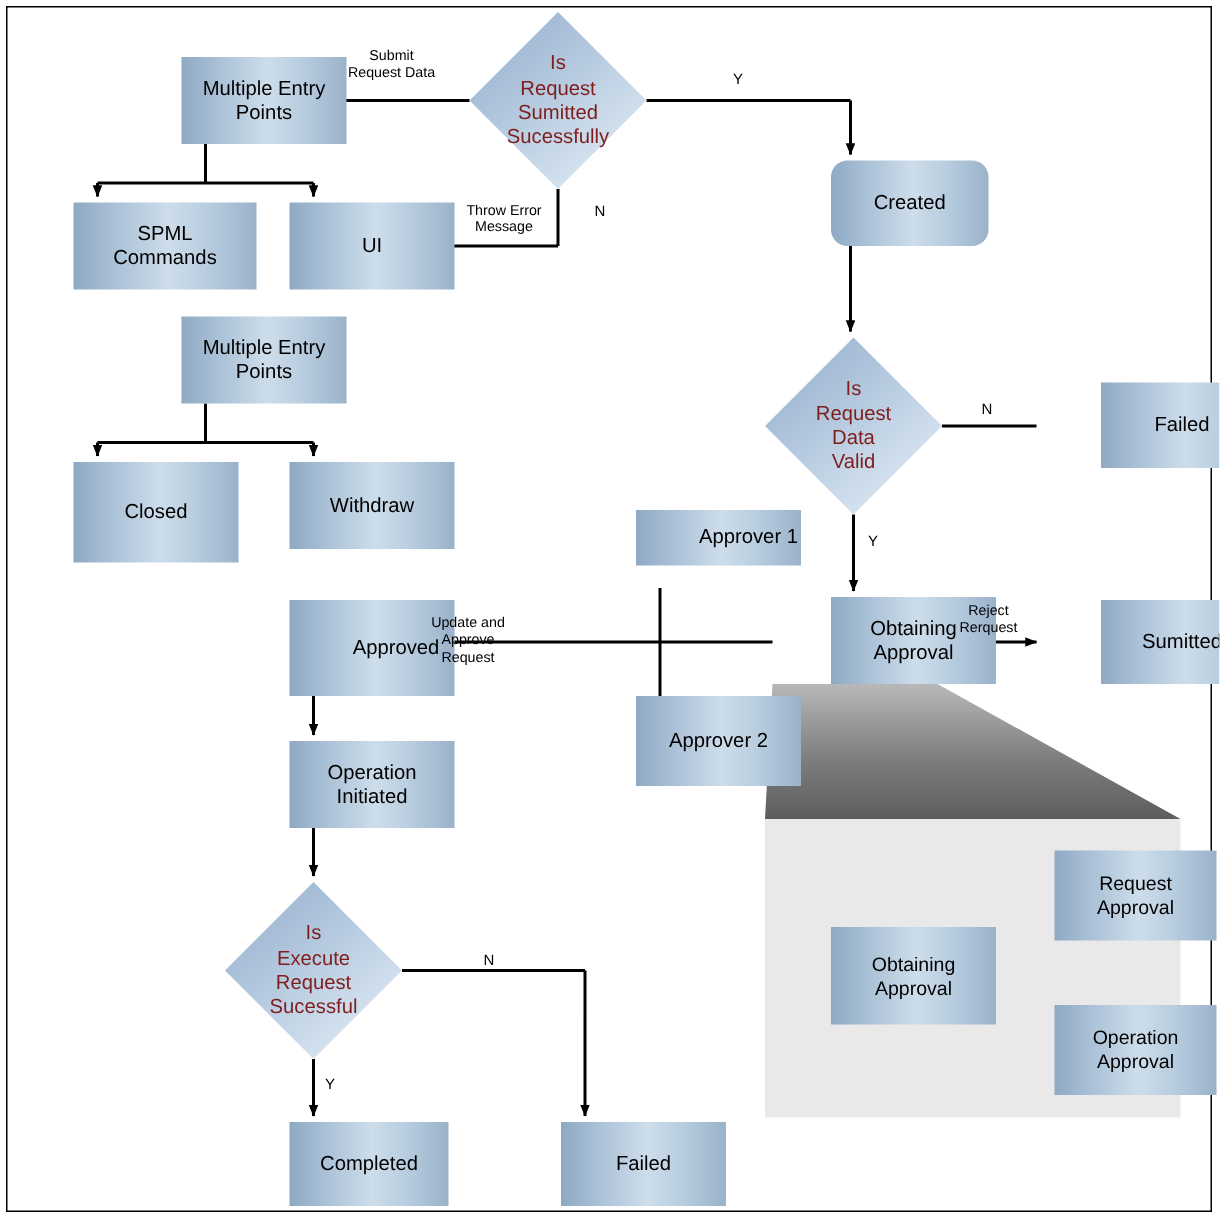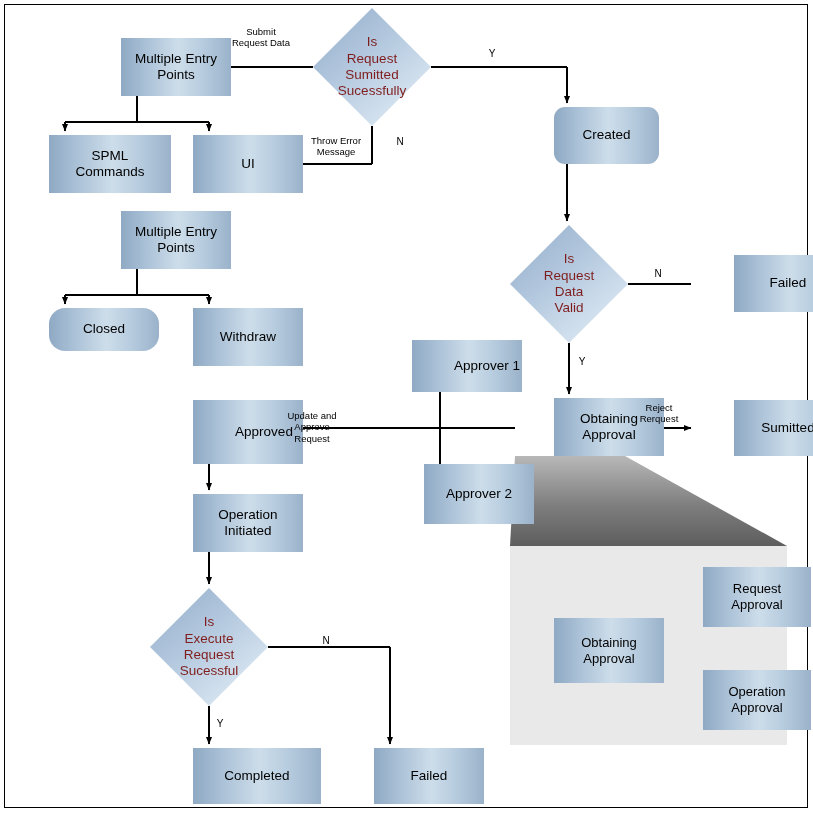--- a/index.html
+++ b/index.html
@@ -195,40 +195,40 @@
           <polygon points="59,0 118,59 59,118 0,59" fill="url(#dg3)"></polygon>
         </svg>
         <div class="diamond-label">Is
 Request
 Sumitted
 Sucessfully</div>
       </div>
       <div class="node" style="left: 515px; top: 107px; width: 105px; height: 57px; border-radius: 11px;">Created</div>
       <div class="node" style="left: 82px; top: 211px; width: 110px; height: 58px;">Multiple Entry
 Points</div>
-      <div class="node" style="left: 10px; top: 308px; width: 110px; height: 43px; border-radius: 16px;">Closed</div>
+      <div class="node" style="left: 10px; top: 308px; width: 110px; height: 67px;">Closed</div>
       <div class="node" style="left: 154px; top: 308px; width: 110px; height: 58px;">Withdraw</div>
       <div class="diamond-wrap" style="left: 510px; top: 225px; width: 118px; height: 118px;">
         <svg width="118" height="118">
           <defs>
             <linearGradient id="dg8" x1="0" y1="0" x2="0.85" y2="1">
               <stop offset="0%" stop-color="#93accb"></stop>
               <stop offset="45%" stop-color="#b3c8de"></stop>
               <stop offset="100%" stop-color="#e2edf6"></stop>
             </linearGradient>
           </defs>
           <polygon points="59,0 118,59 59,118 0,59" fill="url(#dg8)"></polygon>
         </svg>
         <div class="diamond-label">Is
 Request
 Data
 Valid</div>
       </div>
       <div class="node" style="left: 695px; top: 255px; width: 108px; height: 57px;">Failed</div>
-      <div class="node" style="left: 373px; top: 340px; width: 110px; height: 52px; padding-left: 40px;">Approver 1</div>
+      <div class="node" style="left: 385px; top: 340px; width: 110px; height: 37px; padding-left: 40px;">Approver 1</div>
       <div class="node" style="left: 385px; top: 464px; width: 110px; height: 60px;">Approver 2</div>
       <div class="node" style="left: 154px; top: 400px; width: 110px; height: 64px; padding-left: 32px;">Approved</div>
       <div class="node" style="left: 515px; top: 398px; width: 110px; height: 58px;">Obtaining
 Approval</div>
       <div class="node" style="left: 695px; top: 400px; width: 108px; height: 56px;">Sumitted</div>
       <div class="node" style="left: 154px; top: 494px; width: 110px; height: 58px;">Operation
 Initiated</div>
       <div class="diamond-wrap" style="left: 150px; top: 588px; width: 118px; height: 118px;">
         <svg width="118" height="118">
           <defs>
@@ -238,31 +238,31 @@
               <stop offset="100%" stop-color="#e2edf6"></stop>
             </linearGradient>
           </defs>
           <polygon points="59,0 118,59 59,118 0,59" fill="url(#dg16)"></polygon>
         </svg>
         <div class="diamond-label">Is
 Execute
 Request
 Sucessful</div>
       </div>
-      <div class="node" style="left: 154px; top: 748px; width: 128px; height: 56px;">Completed</div>
+      <div class="node" style="left: 154px; top: 748px; width: 106px; height: 56px;">Completed</div>
       <div class="node" style="left: 335px; top: 748px; width: 110px; height: 56px;">Failed</div>
       <div class="node inset-node" style="left: 515px; top: 618px; width: 110px; height: 65px;">Obtaining
 Approval</div>
       <div class="node inset-node" style="left: 664px; top: 567px; width: 108px; height: 60px;">Request
 Approval</div>
       <div class="node inset-node" style="left: 664px; top: 670px; width: 108px; height: 60px;">Operation
 Approval</div>
     </div>
   <div id="labels-layer">
-      <div class="edge-label" style="left: 216px; top: 26px; width: 90px;">Submit
+      <div class="edge-label" style="left: 216px; top: 32px; width: 90px;">Submit
 Request Data</div>
       <div class="edge-label" style="left: 293px; top: 135px; width: 86px;">Throw Error
 Message</div>
       <div class="edge-label yn" style="left: 486px; top: 48px; width: 12px;">Y</div>
       <div class="edge-label yn" style="left: 394px; top: 136px; width: 12px;">N</div>
       <div class="edge-label yn" style="left: 652px; top: 268px; width: 12px;">N</div>
       <div class="edge-label yn" style="left: 576px; top: 356px; width: 12px;">Y</div>
       <div class="edge-label" style="left: 632px; top: 402px; width: 54px;">Reject
 Rerquest</div>
       <div class="edge-label" style="left: 276px; top: 410px; width: 72px;">Update and

